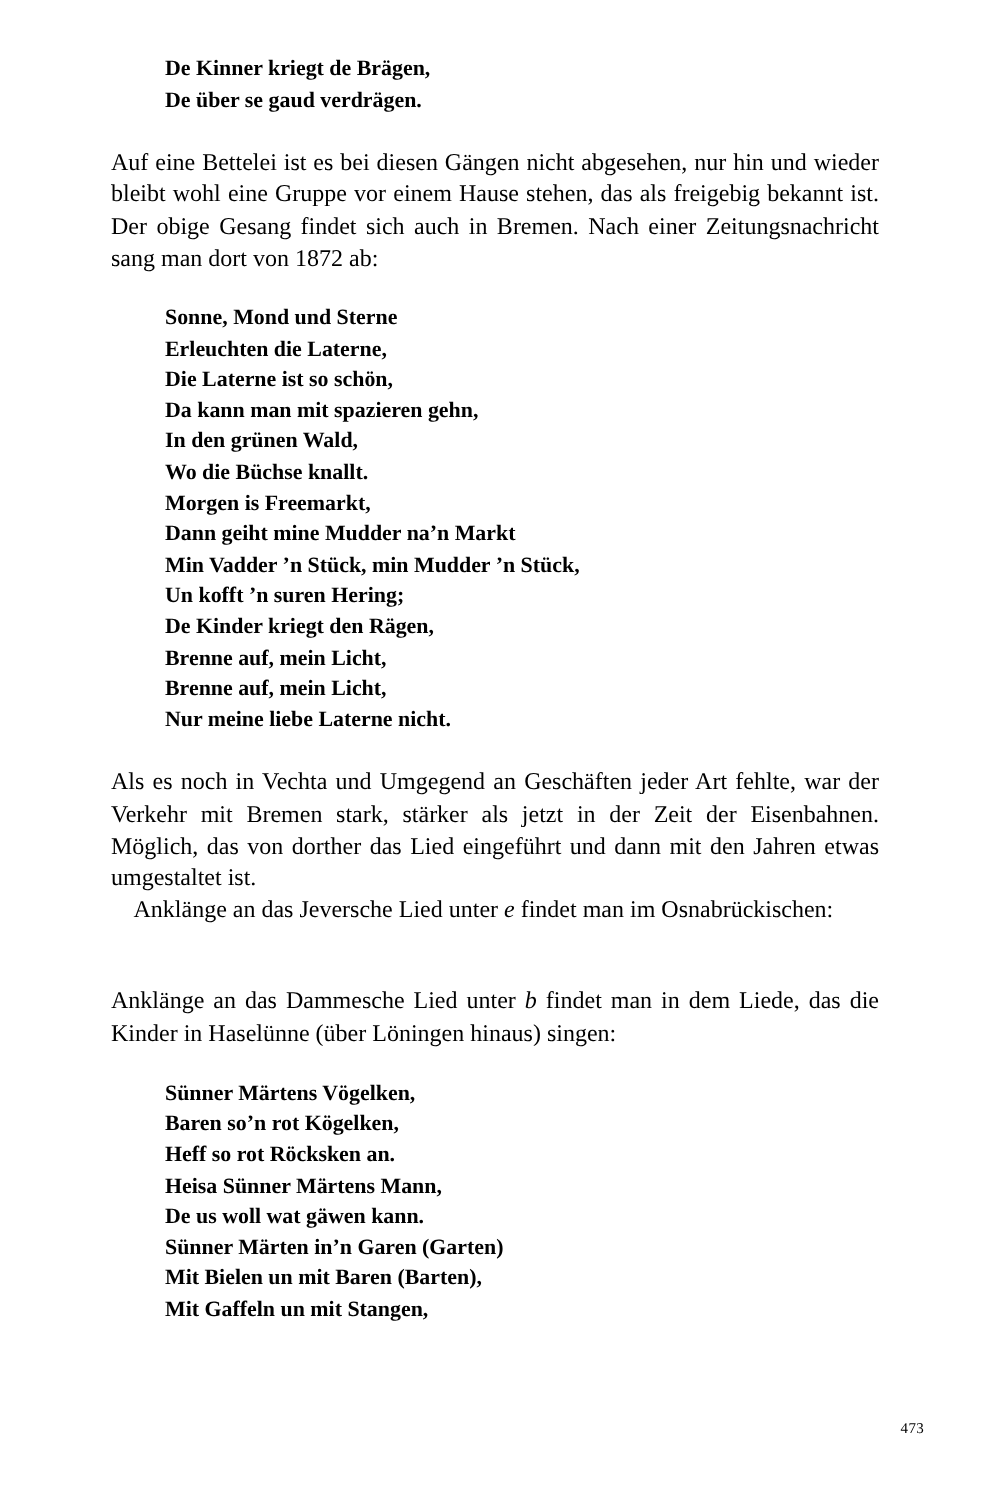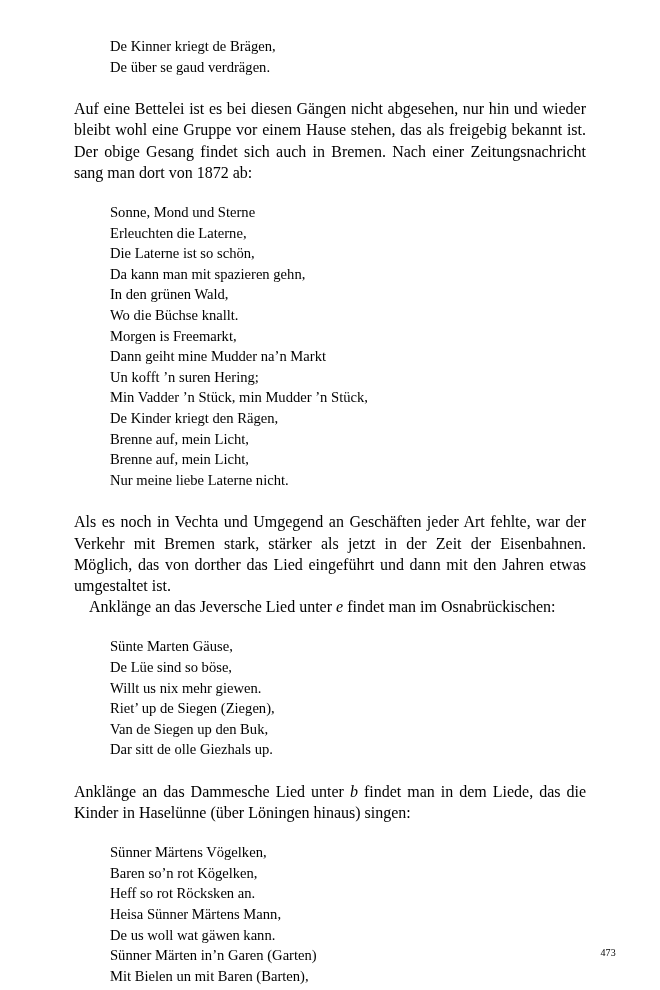--- a/index.html
+++ b/index.html
@@ -27,20 +27,21 @@
     margin: 0 auto;
   }
   .verse {
     margin: 0;
     padding: 0 0 0 36px;
   }
   .verse .line {
     font-size: 14.6px;
     line-height: 20.6px;
     white-space: pre-wrap;
+    font-weight: bold;
   }
   .para {
     font-size: 16px;
     line-height: 21.2px;
     text-align: justify;
     margin: 0;
   }
   .para.indent {
     text-indent: 15px;
   }
@@ -75,44 +76,36 @@
 
     <div class="verse">
       <div class="line">Sonne, Mond und Sterne</div>
       <div class="line">Erleuchten die Laterne,</div>
       <div class="line">Die Laterne ist so schön,</div>
       <div class="line">Da kann man mit spazieren gehn,</div>
       <div class="line">In den grünen Wald,</div>
       <div class="line">Wo die Büchse knallt.</div>
       <div class="line">Morgen is Freemarkt,</div>
       <div class="line">Dann geiht mine Mudder na’n Markt</div>
+      <div class="line">Min Vadder ’n Stück, min Mudder ’n Stück,</div>
       <div class="line">Un kofft ’n suren Hering;</div>
-      <div class="line">Min Vadder ’n Stück, min Mudder ’n Stück,</div>
       <div class="line">De Kinder kriegt den Rägen,</div>
       <div class="line">Brenne auf, mein Licht,</div>
       <div class="line">Brenne auf, mein Licht,</div>
       <div class="line">Nur meine liebe Laterne nicht.</div>
     </div>
 
     <div class="gap-lg"></div>
 
     <p class="para">Als es noch in Vechta und Umgegend an Geschäften jeder Art fehlte, war der Verkehr mit Bremen stark, stärker als jetzt in der Zeit der Eisenbahnen. Möglich, das von dorther das Lied eingeführt und dann mit den Jahren etwas umgestaltet ist.</p>
 
     <p class="para indent"><span>Anklänge an das Jeversche Lied unter </span><span class="it">e</span><span> findet man im Osnabrückischen:</span></p>
 
     <div class="gap-md"></div>
 
-    <div class="verse">
-      <div class="line">Sünte Marten Gäuse,</div>
-      <div class="line">De Lüe sind so böse,</div>
-      <div class="line">Willt us nix mehr giewen.</div>
-      <div class="line">Riet’ up de Siegen (Ziegen),</div>
-      <div class="line">Van de Siegen up den Buk,</div>
-      <div class="line">Dar sitt de olle Giezhals up.</div>
-    </div>
 
     <div class="gap-lg"></div>
 
     <p class="para"><span>Anklänge an das Dammesche Lied unter </span><span class="it">b</span><span> findet man in dem Liede, das die Kinder in Haselünne (über Löningen hinaus) singen:</span></p>
 
     <div class="gap-md"></div>
 
     <div class="verse">
       <div class="line">Sünner Märtens Vögelken,</div>
       <div class="line">Baren so’n rot Kögelken,</div>

